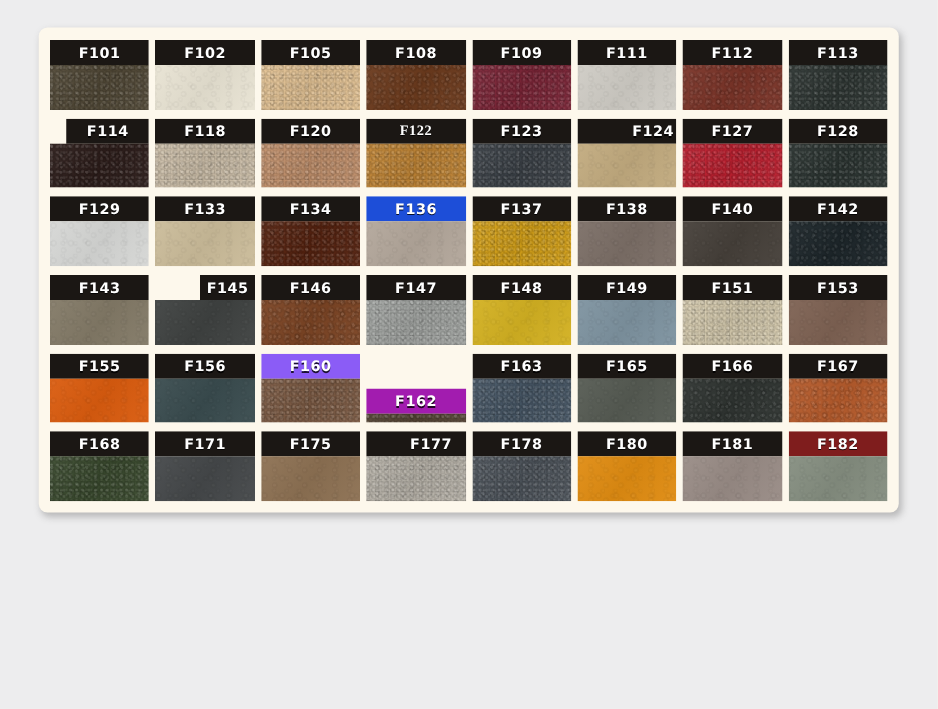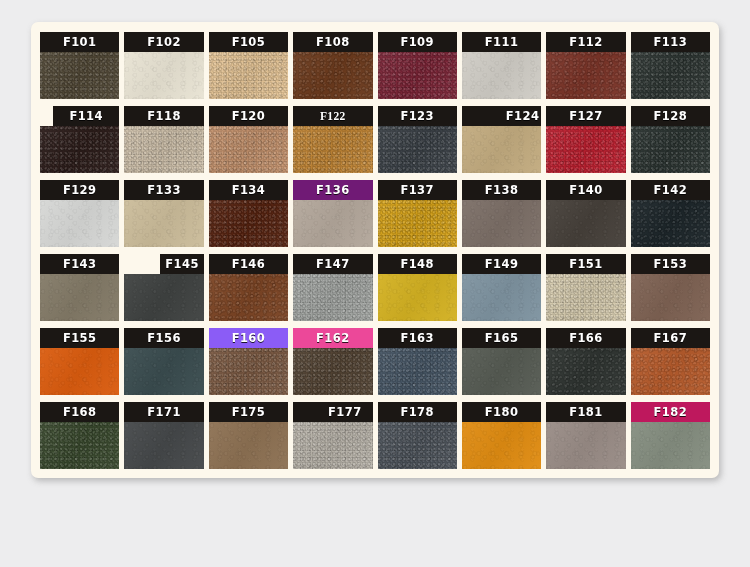--- a/index.html
+++ b/index.html
@@ -11,21 +11,21 @@
     height: 567px;
     overflow: hidden;
     font-family: "DejaVu Sans", "Liberation Sans", sans-serif;
   }
 
   #swatch-panel {
     position: absolute;
     left: 31px;
     top: 22px;
     width: 688px;
-    height: 456px;
+    height: 388px;
     background: #fdf8ec;
     border-radius: 7px;
     box-shadow: 2px 3px 6px rgba(120,120,120,0.45);
     box-sizing: border-box;
     padding: 10px 9px 9px 9px;
   }
 
   #swatch-grid {
     display: grid;
     grid-template-columns: repeat(8, 1fr);
@@ -168,21 +168,21 @@
       </div>
       <div class="swatch-cell">
         <div class="swatch-label" style="background: rgb(27, 23, 20); color: rgb(255, 255, 255);">F133</div>
         <div class="swatch-color smooth" style="background-color: rgb(203, 188, 154);"></div>
       </div>
       <div class="swatch-cell">
         <div class="swatch-label" style="background: rgb(27, 23, 20); color: rgb(255, 255, 255);">F134</div>
         <div class="swatch-color coarse" style="background-color: rgb(86, 34, 15);"></div>
       </div>
       <div class="swatch-cell">
-        <div class="swatch-label" style="background: #701a75; color: rgb(255, 255, 255);">F136</div>
+        <div class="swatch-label" style="background: #1d4ed8; color: rgb(255, 255, 255);">F136</div>
         <div class="swatch-color smooth" style="background-color: rgb(179, 167, 155);"></div>
       </div>
       <div class="swatch-cell">
         <div class="swatch-label" style="background: rgb(27, 23, 20); color: rgb(255, 255, 255);">F137</div>
         <div class="swatch-color coarse" style="background-color: rgb(212, 160, 23);"></div>
       </div>
       <div class="swatch-cell">
         <div class="swatch-label" style="background: rgb(27, 23, 20); color: rgb(255, 255, 255);">F138</div>
         <div class="swatch-color smooth" style="background-color: rgb(124, 111, 103);"></div>
       </div>
@@ -232,21 +232,21 @@
       </div>
       <div class="swatch-cell">
         <div class="swatch-label" style="background: rgb(27, 23, 20); color: rgb(255, 255, 255);">F156</div>
         <div class="swatch-color smooth" style="background-color: rgb(58, 76, 79);"></div>
       </div>
       <div class="swatch-cell">
         <div class="swatch-label" style="background: #8b5cf6; color: rgb(255, 255, 255);">F160</div>
         <div class="swatch-color coarse" style="background-color: rgb(124, 90, 67);"></div>
       </div>
       <div class="swatch-cell">
-        <div class="swatch-label" style="background: #ec4899; color: rgb(255, 255, 255);">F162</div>
+        <div class="swatch-label" style="background: #a21caf; color: rgb(255, 255, 255); margin-top: 28px;">F162</div>
         <div class="swatch-color coarse" style="background-color: rgb(84, 68, 52);"></div>
       </div>
       <div class="swatch-cell">
         <div class="swatch-label" style="background: rgb(27, 23, 20); color: rgb(255, 255, 255);">F163</div>
         <div class="swatch-color coarse" style="background-color: rgb(70, 86, 101);"></div>
       </div>
       <div class="swatch-cell">
         <div class="swatch-label" style="background: rgb(27, 23, 20); color: rgb(255, 255, 255);">F165</div>
         <div class="swatch-color smooth" style="background-color: rgb(86, 91, 83);"></div>
       </div>
@@ -280,17 +280,17 @@
       </div>
       <div class="swatch-cell">
         <div class="swatch-label" style="background: rgb(27, 23, 20); color: rgb(255, 255, 255);">F180</div>
         <div class="swatch-color smooth" style="background-color: rgb(224, 140, 18);"></div>
       </div>
       <div class="swatch-cell">
         <div class="swatch-label" style="background: rgb(27, 23, 20); color: rgb(255, 255, 255);">F181</div>
         <div class="swatch-color smooth" style="background-color: rgb(153, 140, 134);"></div>
       </div>
       <div class="swatch-cell">
-        <div class="swatch-label" style="background: #be185d; color: rgb(255, 255, 255);">F182</div>
+        <div class="swatch-label" style="background: #7f1d1d; color: rgb(255, 255, 255);">F182</div>
         <div class="swatch-color smooth" style="background-color: rgb(133, 142, 128);"></div>
       </div>
     </div>
 </div>
 
 </body></html>

